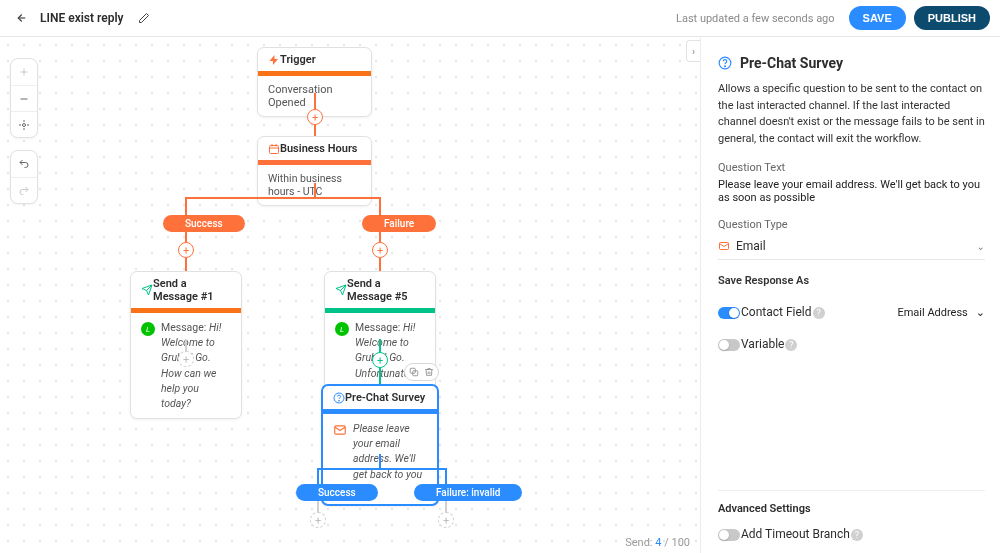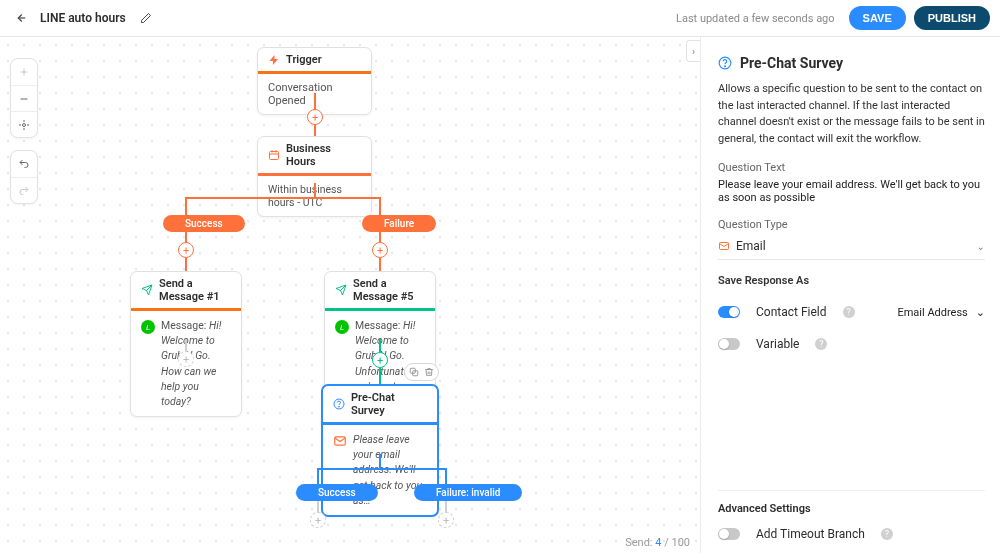--- a/index.html
+++ b/index.html
@@ -144,21 +144,21 @@
   .select .chev { color: #888; font-size: 10px; }
   .small-select {
     font-size: 11px; color: #222;
     display: inline-flex; align-items: center; gap: 8px;
     cursor: pointer;
   }
   .toggle-row {
     display: flex; align-items: center; justify-content: space-between;
     margin: 8px 0 4px 0;
   }
-  .toggle-row .left { display: flex; align-items: center; gap: 16px; }
+  .toggle-row .left { display: flex; align-items: flex-end; gap: 1px; }
   .toggle {
     width: 22px; height: 12px;
     border-radius: 6px;
     background: #c8c8c8;
     position: relative;
     cursor: pointer;
   }
   .toggle::after {
     content: "";
     position: absolute;
@@ -188,23 +188,23 @@
 
   
   .node {
     position: absolute;
     background: #fff;
     border: 1px solid #e1e1e1;
     border-radius: 7px;
     box-shadow: 0 1px 3px rgba(0,0,0,.06);
   }
   .node-head {
-    display: flex; align-items: center; gap: 6px;
+    display: flex; align-items: center; 
     padding: 5px 10px;
-    border-bottom: 3px solid #f97316;
+    border-bottom: 5px solid #f97316;
   }
   .node-head.orange { border-bottom-color: #ff713b; }
   .node-head.green  { border-bottom-color: #00c389; }
   .node-title { font-weight: 600; font-size: 11px; }
   .node-body { padding: 7px 10px; font-size: 11px; color: #555; }
   .node-body.italic { font-style: italic; }
   .node-body .msg-wrap { display: flex; align-items: flex-start; gap: 6px; }
   .msg-wrap .txt { font-size: 10.5px; line-height: 1.45; }
   .node.selected { border: 2px solid #2b8cff; }
 
@@ -273,21 +273,21 @@
 <body>
 
 <div class="header">
   <div class="header-left">
     <span class="hdr-btn">
       <svg width="14" height="14" viewBox="0 0 24 24" fill="none" stroke="currentColor" stroke-width="2">
           <polyline points="15 18 9 12 15 6"></polyline>
           <line x1="9" y1="12" x2="21" y2="12"></line>
         </svg>
     </span>
-    <span class="page-title">LINE auto hours</span>
+    <span class="page-title">LINE exist reply</span>
     <span class="hdr-btn">
       <svg width="12" height="12" viewBox="0 0 24 24" fill="none" stroke="currentColor" stroke-width="2">
           <path d="M17 3l4 4L7 21H3v-4L17 3z"></path>
         </svg>
     </span>
   </div>
   <div class="header-right">
     <span class="last-updated">Last updated a few seconds ago</span>
     <button class="btn btn-save">SAVE</button>
     <button class="btn btn-publish">PUBLISH</button>

